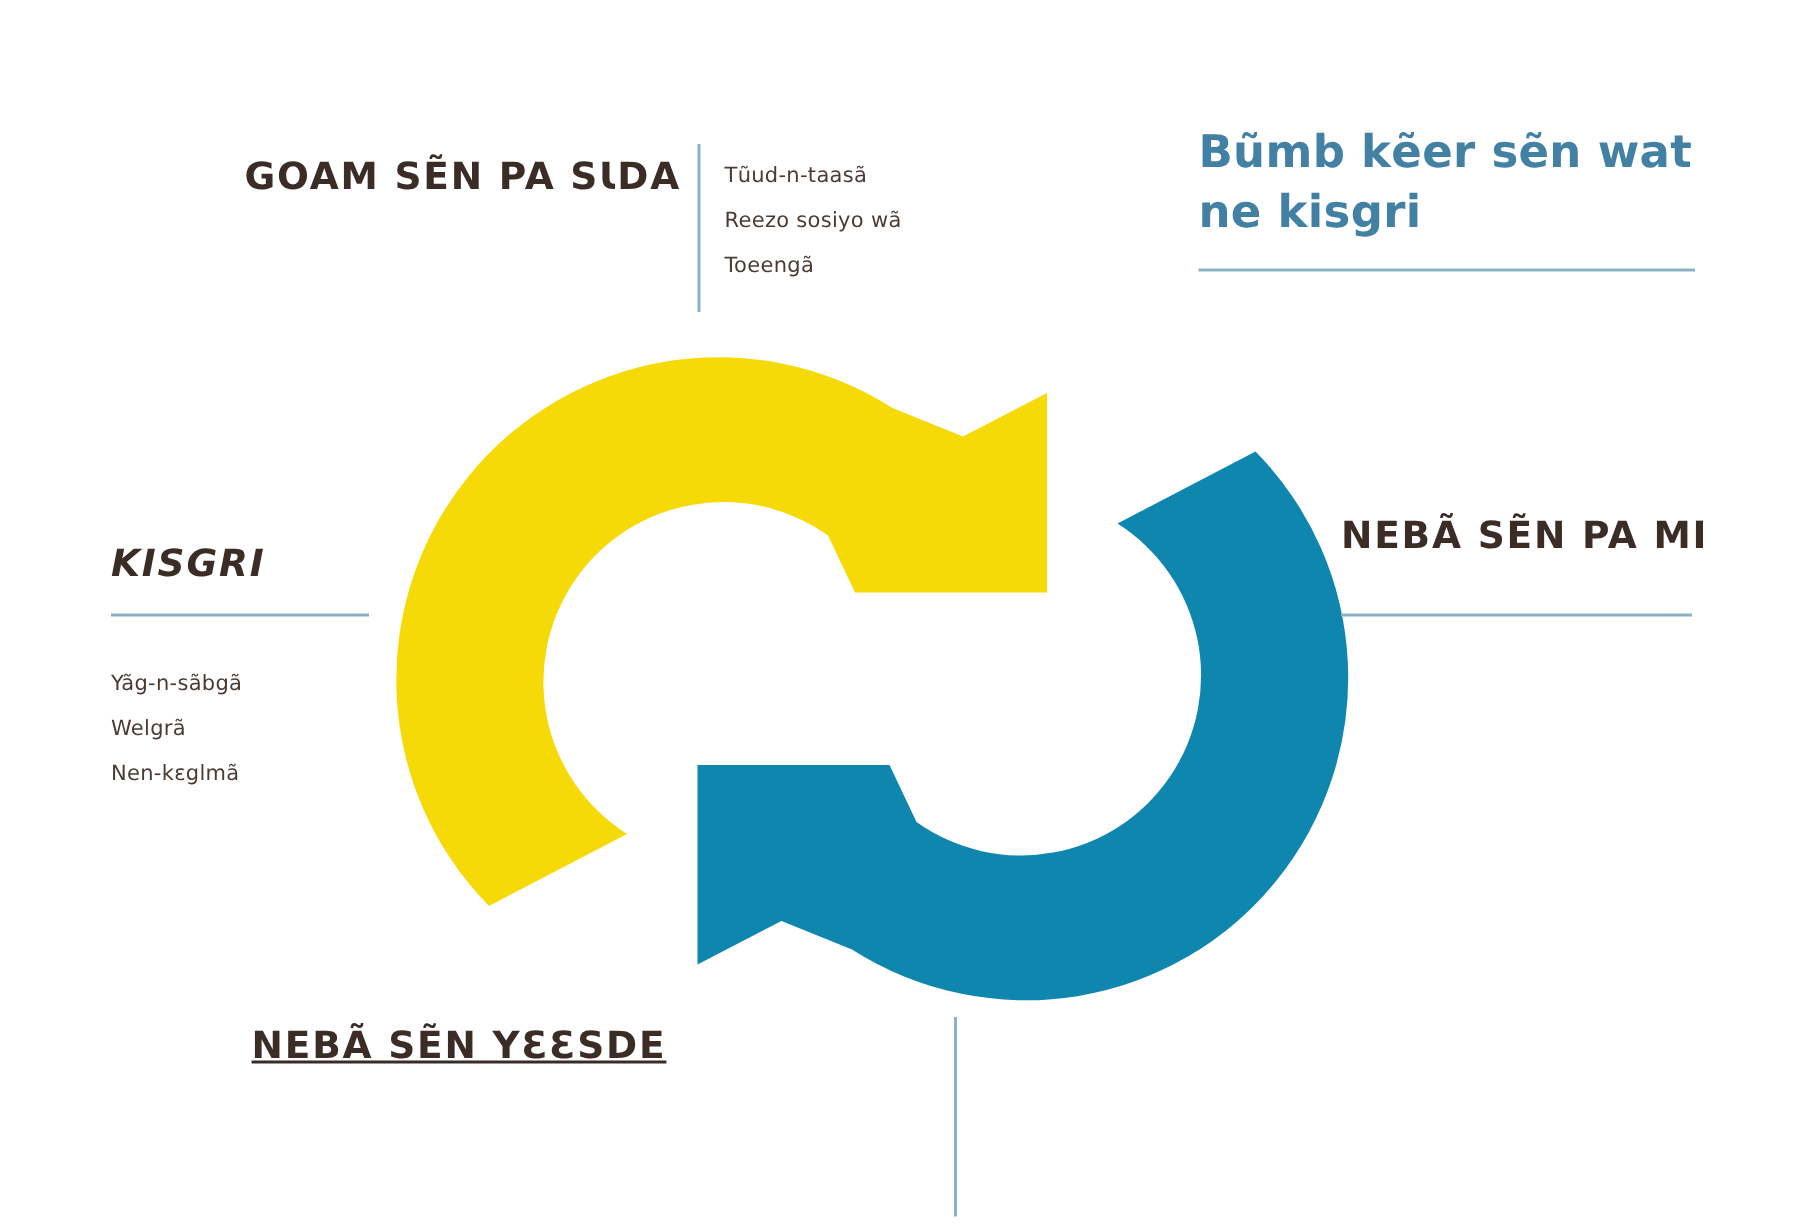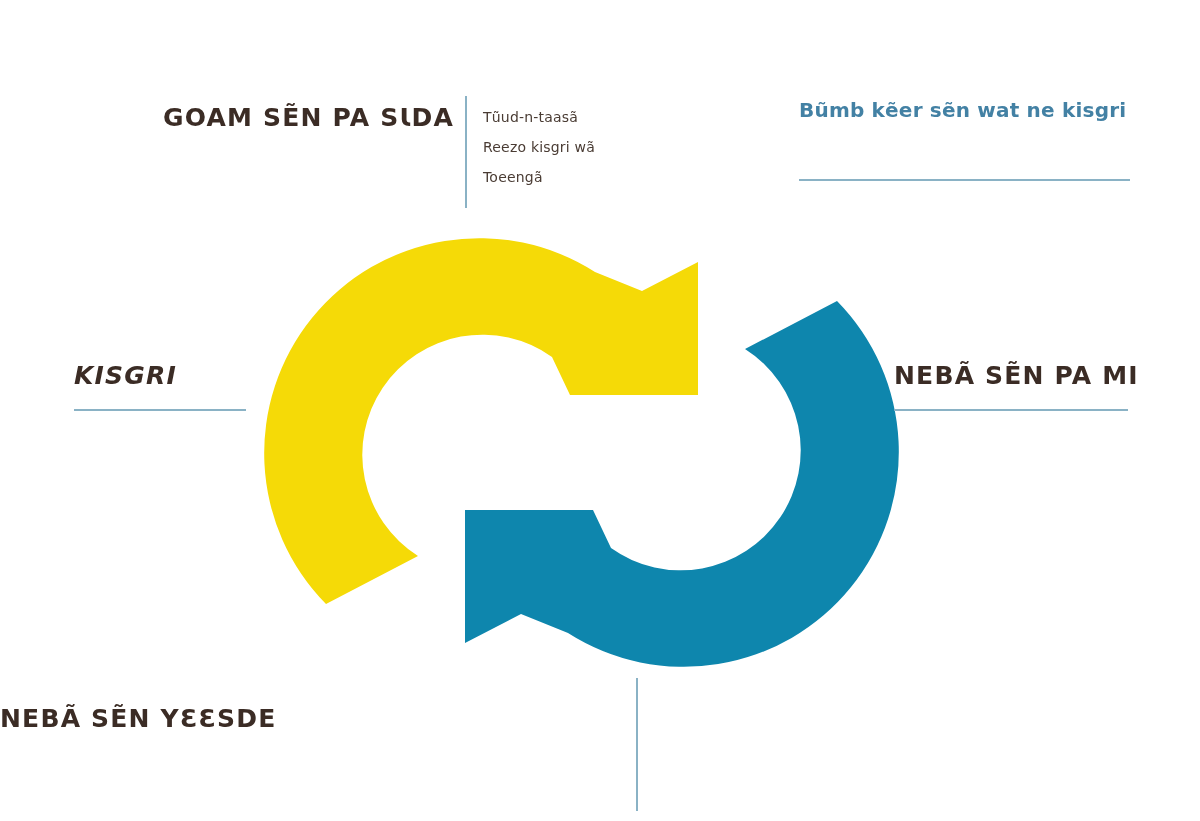--- a/index.html
+++ b/index.html
@@ -36,44 +36,44 @@
   .rule-h {
     height: 2px;
     background: var(--rule);
   }
   .rule-v {
     width: 2px;
     background: var(--rule);
   }
 
   .main-title {
-    font-size: 20px;
+    font-size: 30px;
     font-weight: 700;
     color: var(--title);
-    line-height: 56px;
+    line-height: 40px;
     letter-spacing: 0.2px;
   }
 
   
   .top-heading    { left: 0; top: 88px; width: 454px; text-align: right; margin-top: 16px; }
   .top-divider    { left: 465px; top: 96px; height: 112px; }
   .top-list       { left: 483px; top: 82px; }
 
   .title-block    { left: 799px; top: 82px; width: 340px; }
   .title-rule     { left: 799px; top: 179px; width: 331px; }
 
   .left-heading   { left: 74px;  top: 362px; font-style: italic; }
   .left-rule      { left: 74px;  top: 409px; width: 172px; }
   .left-list      { left: 74px;  top: 421px; }
 
-  .right-heading  { left: 894px; top: 362px; text-align: center; }
+  .right-heading  { left: 894px; top: 343px; text-align: center; }
   .right-rule     { left: 894px; top: 409px; width: 234px; }
   .right-list     { left: 894px; top: 421px; }
 
-  .bottom-heading { left: 0; top: 705px; width: 612px; text-align: left; }
+  .bottom-heading { left: 0; top: 683px; width: 612px; text-align: center; text-decoration: underline; }
   .bottom-divider { left: 636px; top: 678px; height: 133px; }
   .bottom-list    { left: 651px; top: 680px; max-width: 188px; }
 
   .cycle-svg { left: 0; top: 0; }
 </style>
 </head>
 <body>
 
 <div class="canvas">
 
@@ -95,29 +95,34 @@
              L 593 510
              L 611 548
              A 120 120 0 1 0 745 349
              Z"></path>
   </svg>
 
   <div class="abs heading top-heading">GOAM SẼN PA SƖDA</div>
   <div class="abs rule-v top-divider"></div>
   <div class="abs body-list top-list">
       <div class="li">Tũud-n-taasã</div>
-      <div class="li">Reezo kisgri wã</div>
+      <div class="li">Reezo sosiyo wã</div>
       <div class="li">Toeengã</div>
     </div>
 
   <div class="abs main-title title-block">Bũmb kẽer sẽn wat ne kisgri</div>
   <div class="abs rule-h title-rule"></div>
 
   <div class="abs heading left-heading">KISGRI</div>
   <div class="abs rule-h left-rule"></div>
+  <div class="abs body-list left-list">
+      <div class="li">Yãg-n-sãbgã</div>
+      <div class="li">Welgrã</div>
+      <div class="li">Nen-kɛglmã</div>
+    </div>
 
   <div class="abs heading right-heading">NEBÃ SẼN PA MI</div>
   <div class="abs rule-h right-rule"></div>
 
   <div class="abs heading bottom-heading">NEBÃ SẼN YƐƐSDE</div>
   <div class="abs rule-v bottom-divider"></div>
   <div class="abs body-list bottom-list">
     </div>
 
 </div>

